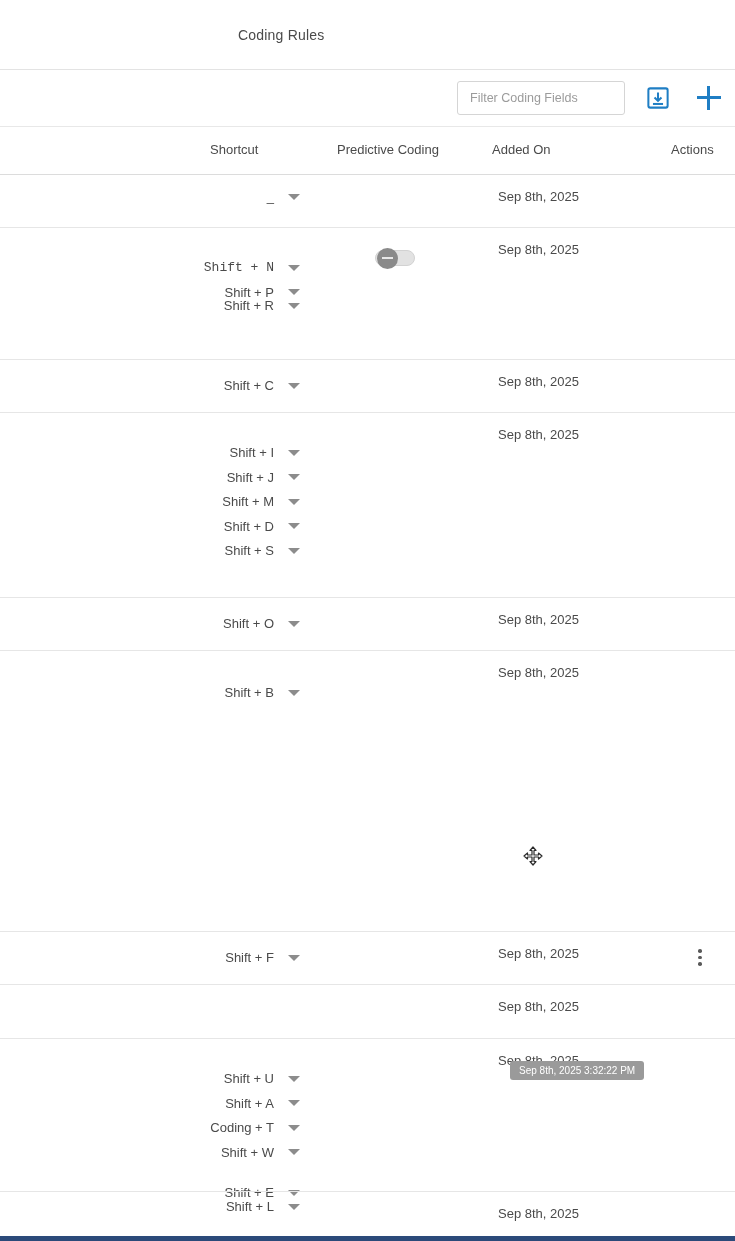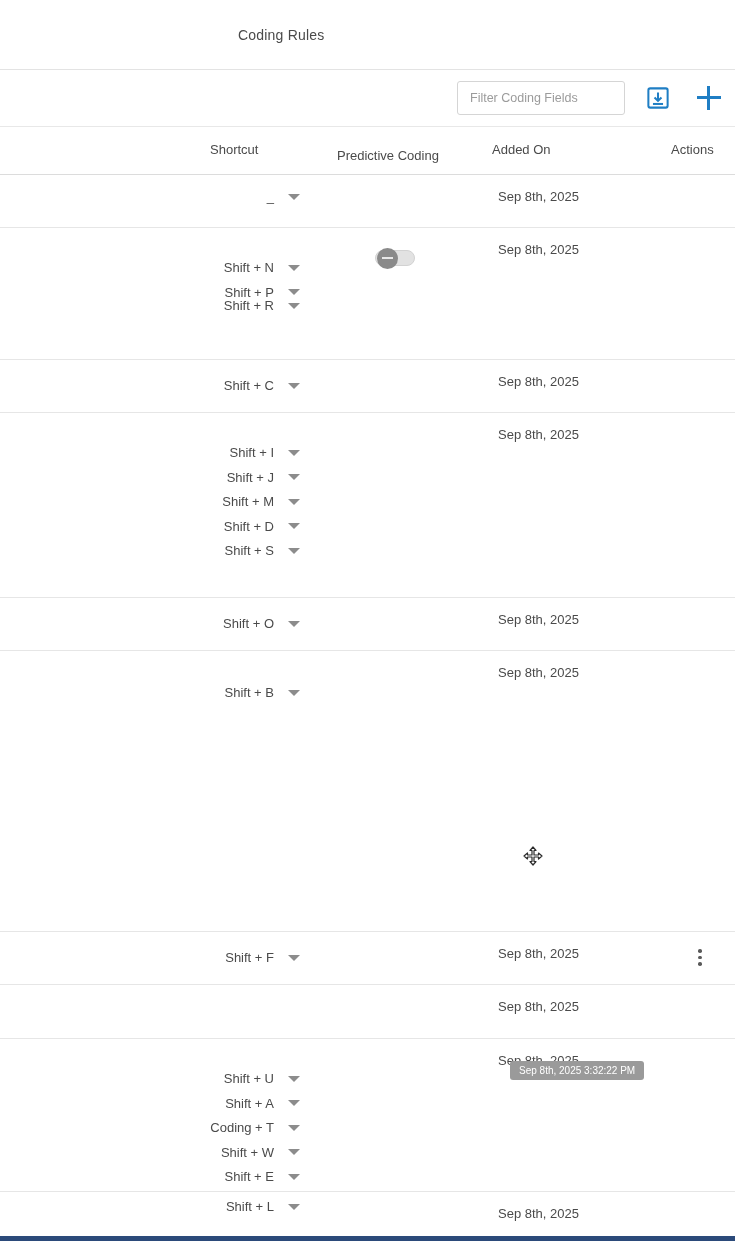--- a/index.html
+++ b/index.html
@@ -128,21 +128,21 @@
     position: relative;
     font-size: 13px;
     color: #4a4a4a;
   }
   .col-headers span {
     position: absolute;
     top: 15px;
     white-space: nowrap;
   }
   .ch-shortcut   { left: 210px; }
-  .ch-predictive { left: 337px; margin-top: 6px; }
+  .ch-predictive { left: 337px; }
   .ch-addedon    { left: 492px; text-align: right; }
   .ch-actions    { left: 671px; }
 
   
   .table { position: relative; }
   .row {
     position: relative;
     border-top: 1px solid #e6e6e6;
     width: 735px;
   }
@@ -283,21 +283,21 @@
       <div class="shortcut-cell" style="top: 14px;">
         <span class="shortcut-label">_</span>
         <span class="caret"></span>
       </div>
     </div>
     <div class="row" style="height: 132px;">
       <div class="added-on" style="top: 14px;">Sep 8th, 2025</div>
       <div class="toggle" style="top: 22px;">
         <span class="knob"></span>
       </div>
-      <div class="shortcut-cell" style="top: 32px;">
+      <div class="shortcut-cell" style="top: 32px; font-family: Liberation Mono, monospace;">
         <span class="shortcut-label">Shift + N</span>
         <span class="caret"></span>
       </div>
       <div class="shortcut-cell" style="top: 56.5px;">
         <span class="shortcut-label">Shift + P</span>
         <span class="caret"></span>
       </div>
       <div class="shortcut-cell" style="top: 70px;">
         <span class="shortcut-label">Shift + R</span>
         <span class="caret"></span>
@@ -377,21 +377,21 @@
         <span class="caret"></span>
       </div>
       <div class="shortcut-cell" style="top: 81px;">
         <span class="shortcut-label">Coding + T</span>
         <span class="caret"></span>
       </div>
       <div class="shortcut-cell" style="top: 105.5px;">
         <span class="shortcut-label">Shift + W</span>
         <span class="caret"></span>
       </div>
-      <div class="shortcut-cell" style="top: 130px;">
+      <div class="shortcut-cell" style="top: 146px;">
         <span class="shortcut-label">Shift + E</span>
         <span class="caret"></span>
       </div>
     </div>
     <div class="row" style="height: 32px;">
       <div class="added-on" style="top: 14px;">Sep 8th, 2025</div>
       <div class="shortcut-cell" style="top: 7px;">
         <span class="shortcut-label">Shift + L</span>
         <span class="caret"></span>
       </div>

